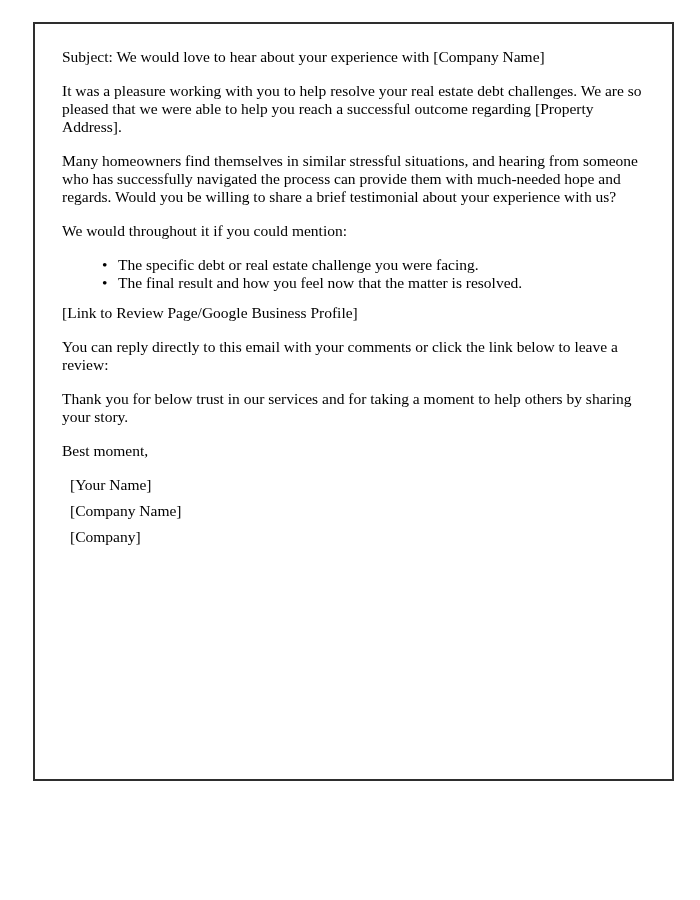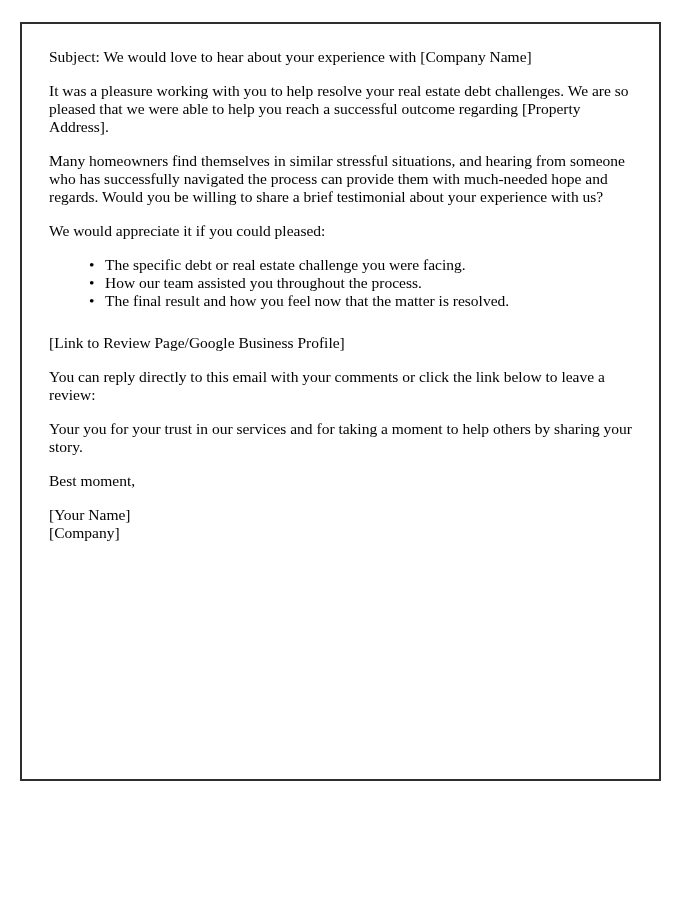--- a/index.html
+++ b/index.html
@@ -9,85 +9,85 @@
   }
   body {
     width: 700px;
     height: 900px;
     position: relative;
     font-family: "Liberation Serif", "DejaVu Serif", serif;
     color: #000000;
   }
   .letter-frame {
     position: absolute;
-    left: 20px;
+    left: 33px;
     top: 22px;
     width: 641px;
     height: 759px;
     box-sizing: border-box;
     border: 2px solid #2e2e2e;
     background: #ffffff;
     padding: 24px 24px 24px 27px;
     overflow: hidden;
   }
   .letter-body {
     width: 586px;
     font-size: 15.5px;
     line-height: 18px;
   }
   .letter-body p {
     margin: 0 0 16px 0;
   }
   ul.mention-list {
-    margin: 0 0 24px 0;
+    margin: 0 0 12px 0;
     padding: 0 0 0 56px;
     list-style: none;
   }
   ul.mention-list li {
     position: relative;
     margin: 0;
   }
   ul.mention-list li::before {
     content: "•";
     position: absolute;
     left: -16px;
     top: 0;
   }
   .signature-block div {
-    margin: 0;
+    margin: 8px;
   }
 </style>
 </head>
 <body>
 
 <div class="letter-frame">
   <div class="letter-body">
 
     <p>Subject: We would love to hear about your experience with [Company Name]</p>
 
 
     <p>It was a pleasure working with you to help resolve your real estate debt challenges. We are so pleased that we were able to help you reach a successful outcome regarding [Property Address].</p>
 
     <p>Many homeowners find themselves in similar stressful situations, and hearing from someone who has successfully navigated the process can provide them with much-needed hope and regards. Would you be willing to share a brief testimonial about your experience with us?</p>
 
-    <p>We would appreciate it if you could pleased:</p>
+    <p>We would throughout it if you could mention:</p>
 
     <ul class="mention-list">
       <li>The specific debt or real estate challenge you were facing.</li>
-      <li>How our team assisted you throughout the process.</li>
       <li>The final result and how you feel now that the matter is resolved.</li>
     </ul>
 
     <p>[Link to Review Page/Google Business Profile]</p>
 
     <p>You can reply directly to this email with your comments or click the link below to leave a review:</p>
 
-    <p>Your you for your trust in our services and for taking a moment to help others by sharing your story.</p>
+    <p>Thank you for below trust in our services and for taking a moment to help others by sharing your story.</p>
 
     <p>Best moment,</p>
 
     <div class="signature-block">
       <div>[Your Name]</div>
+      <div>[Company Name]</div>
       <div>[Company]</div>
     </div>
 
   </div>
 </div>
 
 </body></html>

